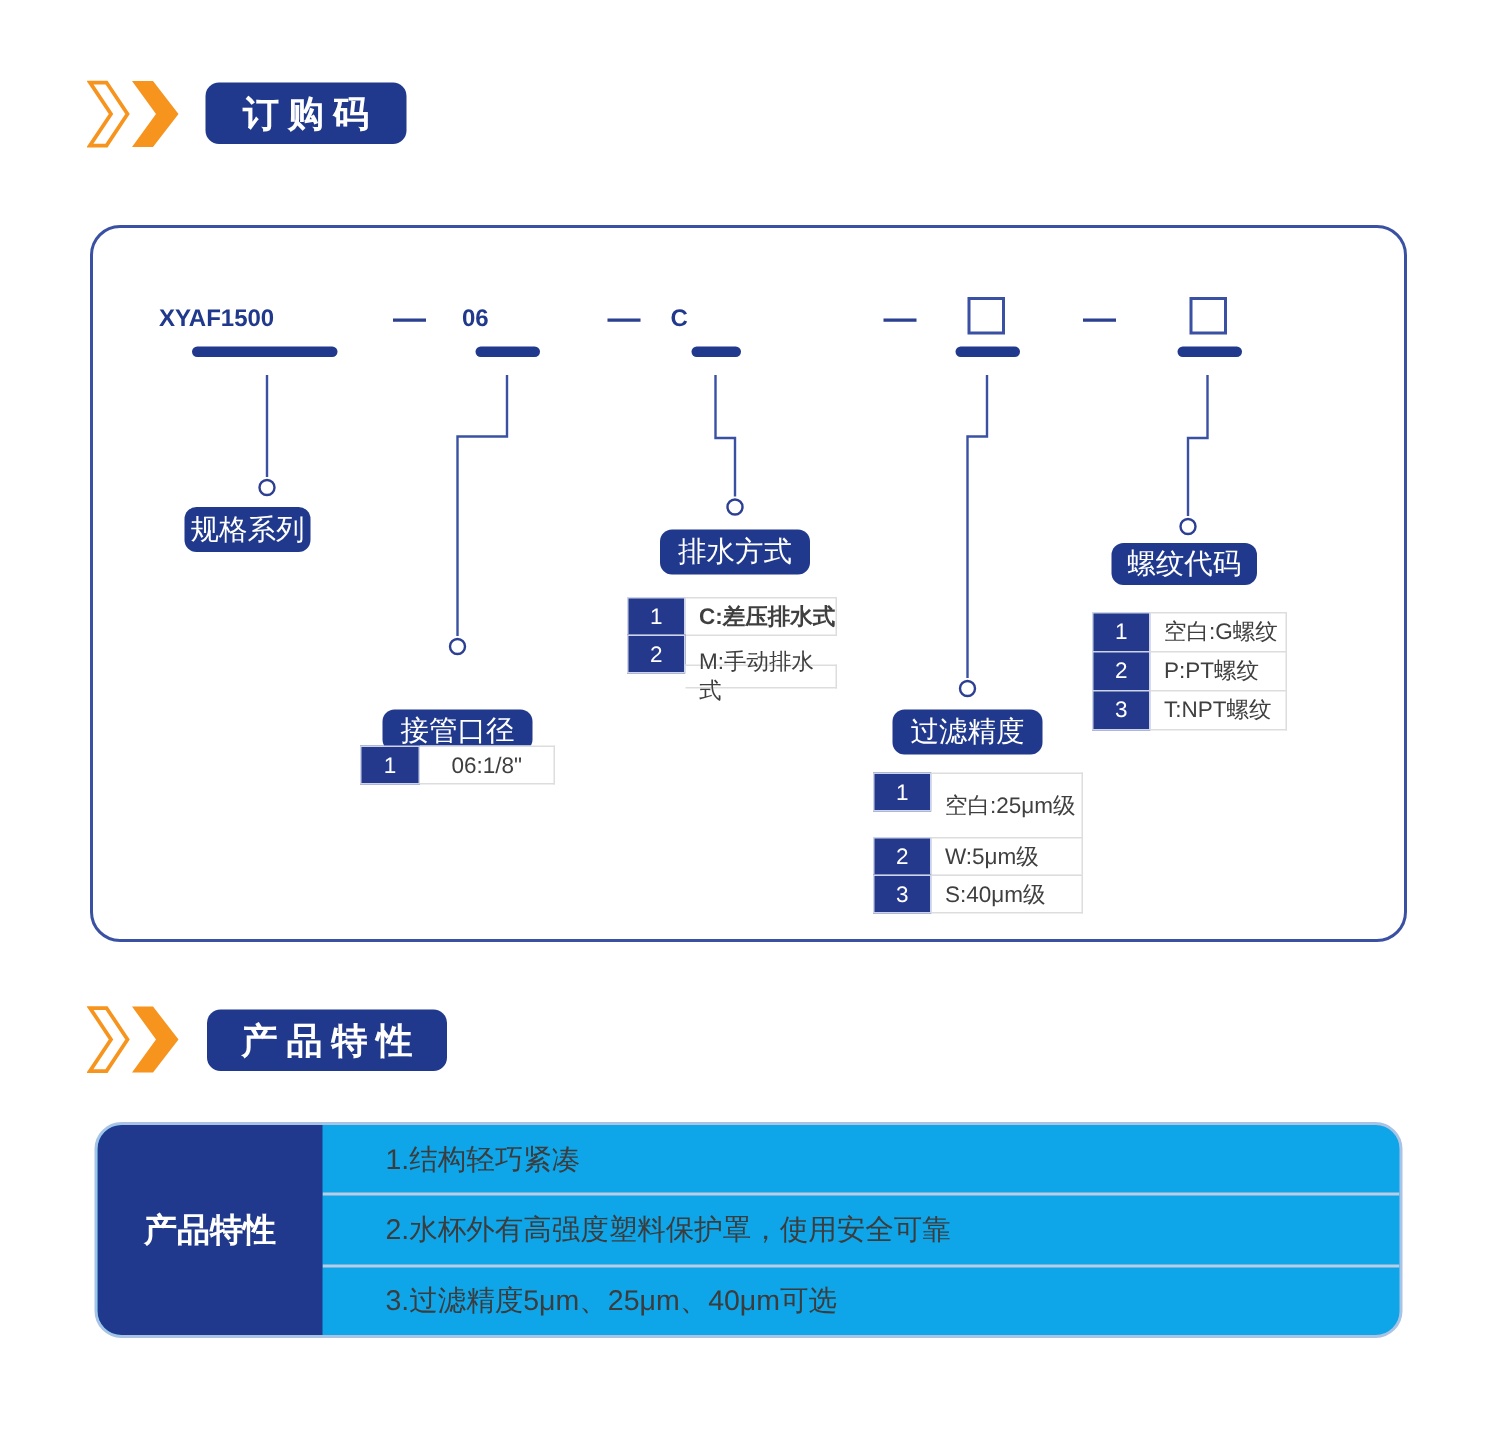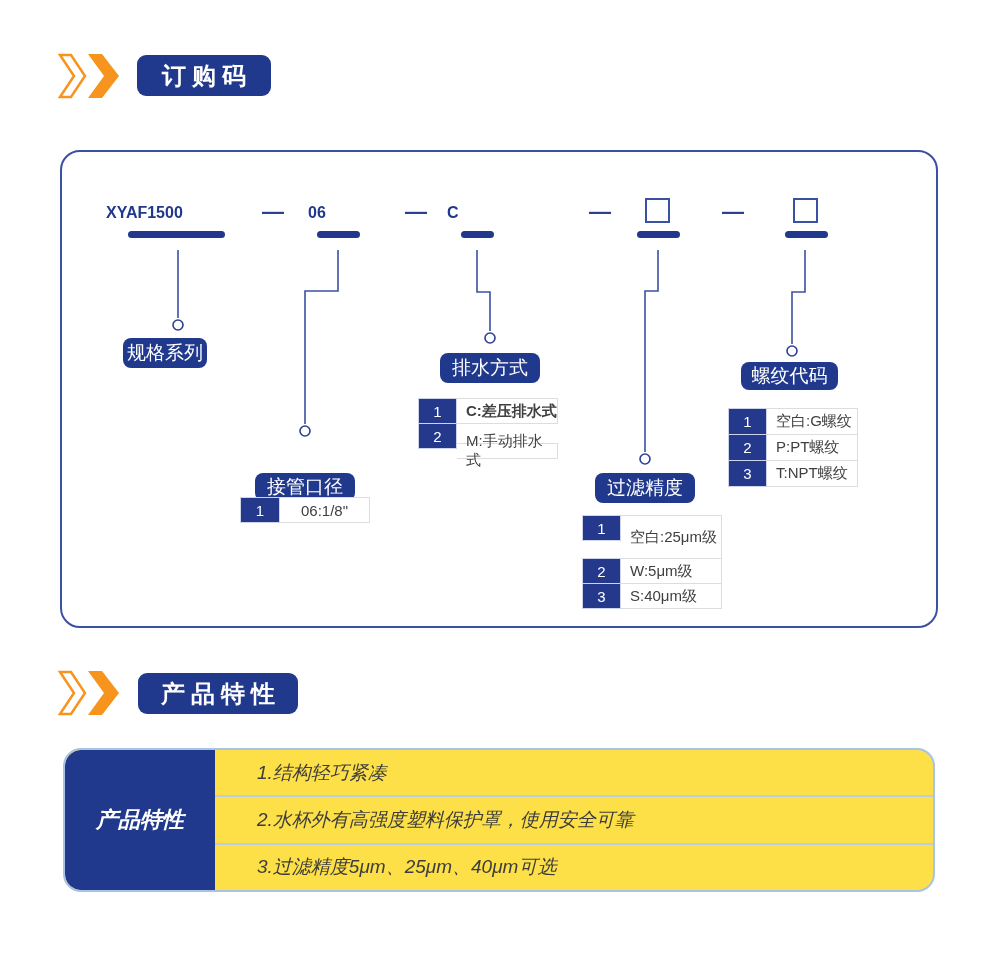--- a/index.html
+++ b/index.html
@@ -61,22 +61,21 @@
     flex:1; background:#ffffff; color:#3f3f3f; font-size:15px;
     display:flex; align-items:center; padding-left:9px;
     border:1px solid #dddddd; border-left:none; box-sizing:border-box;
   }
   .opt-desc.center { justify-content:center; padding-left:0; }
 
   
   .feat-table {
     position:absolute; left:63px; top:748px; width:872px; height:144px;
     border:2px solid #a9c3e5; border-radius:18px; box-sizing:border-box; overflow:hidden;
-    background:#fde047;
-    font-style:italic;
+    background:#0ea5e9;
   }
   .feat-label {
     position:absolute; left:0; top:0; width:150px; height:100%;
     background:#20398c; border-radius:16px 0 0 16px;
     display:flex; align-items:center; justify-content:center;
     color:#ffffff; font-weight:bold; font-size:22px;
   }
   .feat-rows { margin-left:150px; height:100%; display:flex; flex-direction:column; }
   .feat-row {
     flex:1; display:flex; align-items:center; padding-left:42px;

